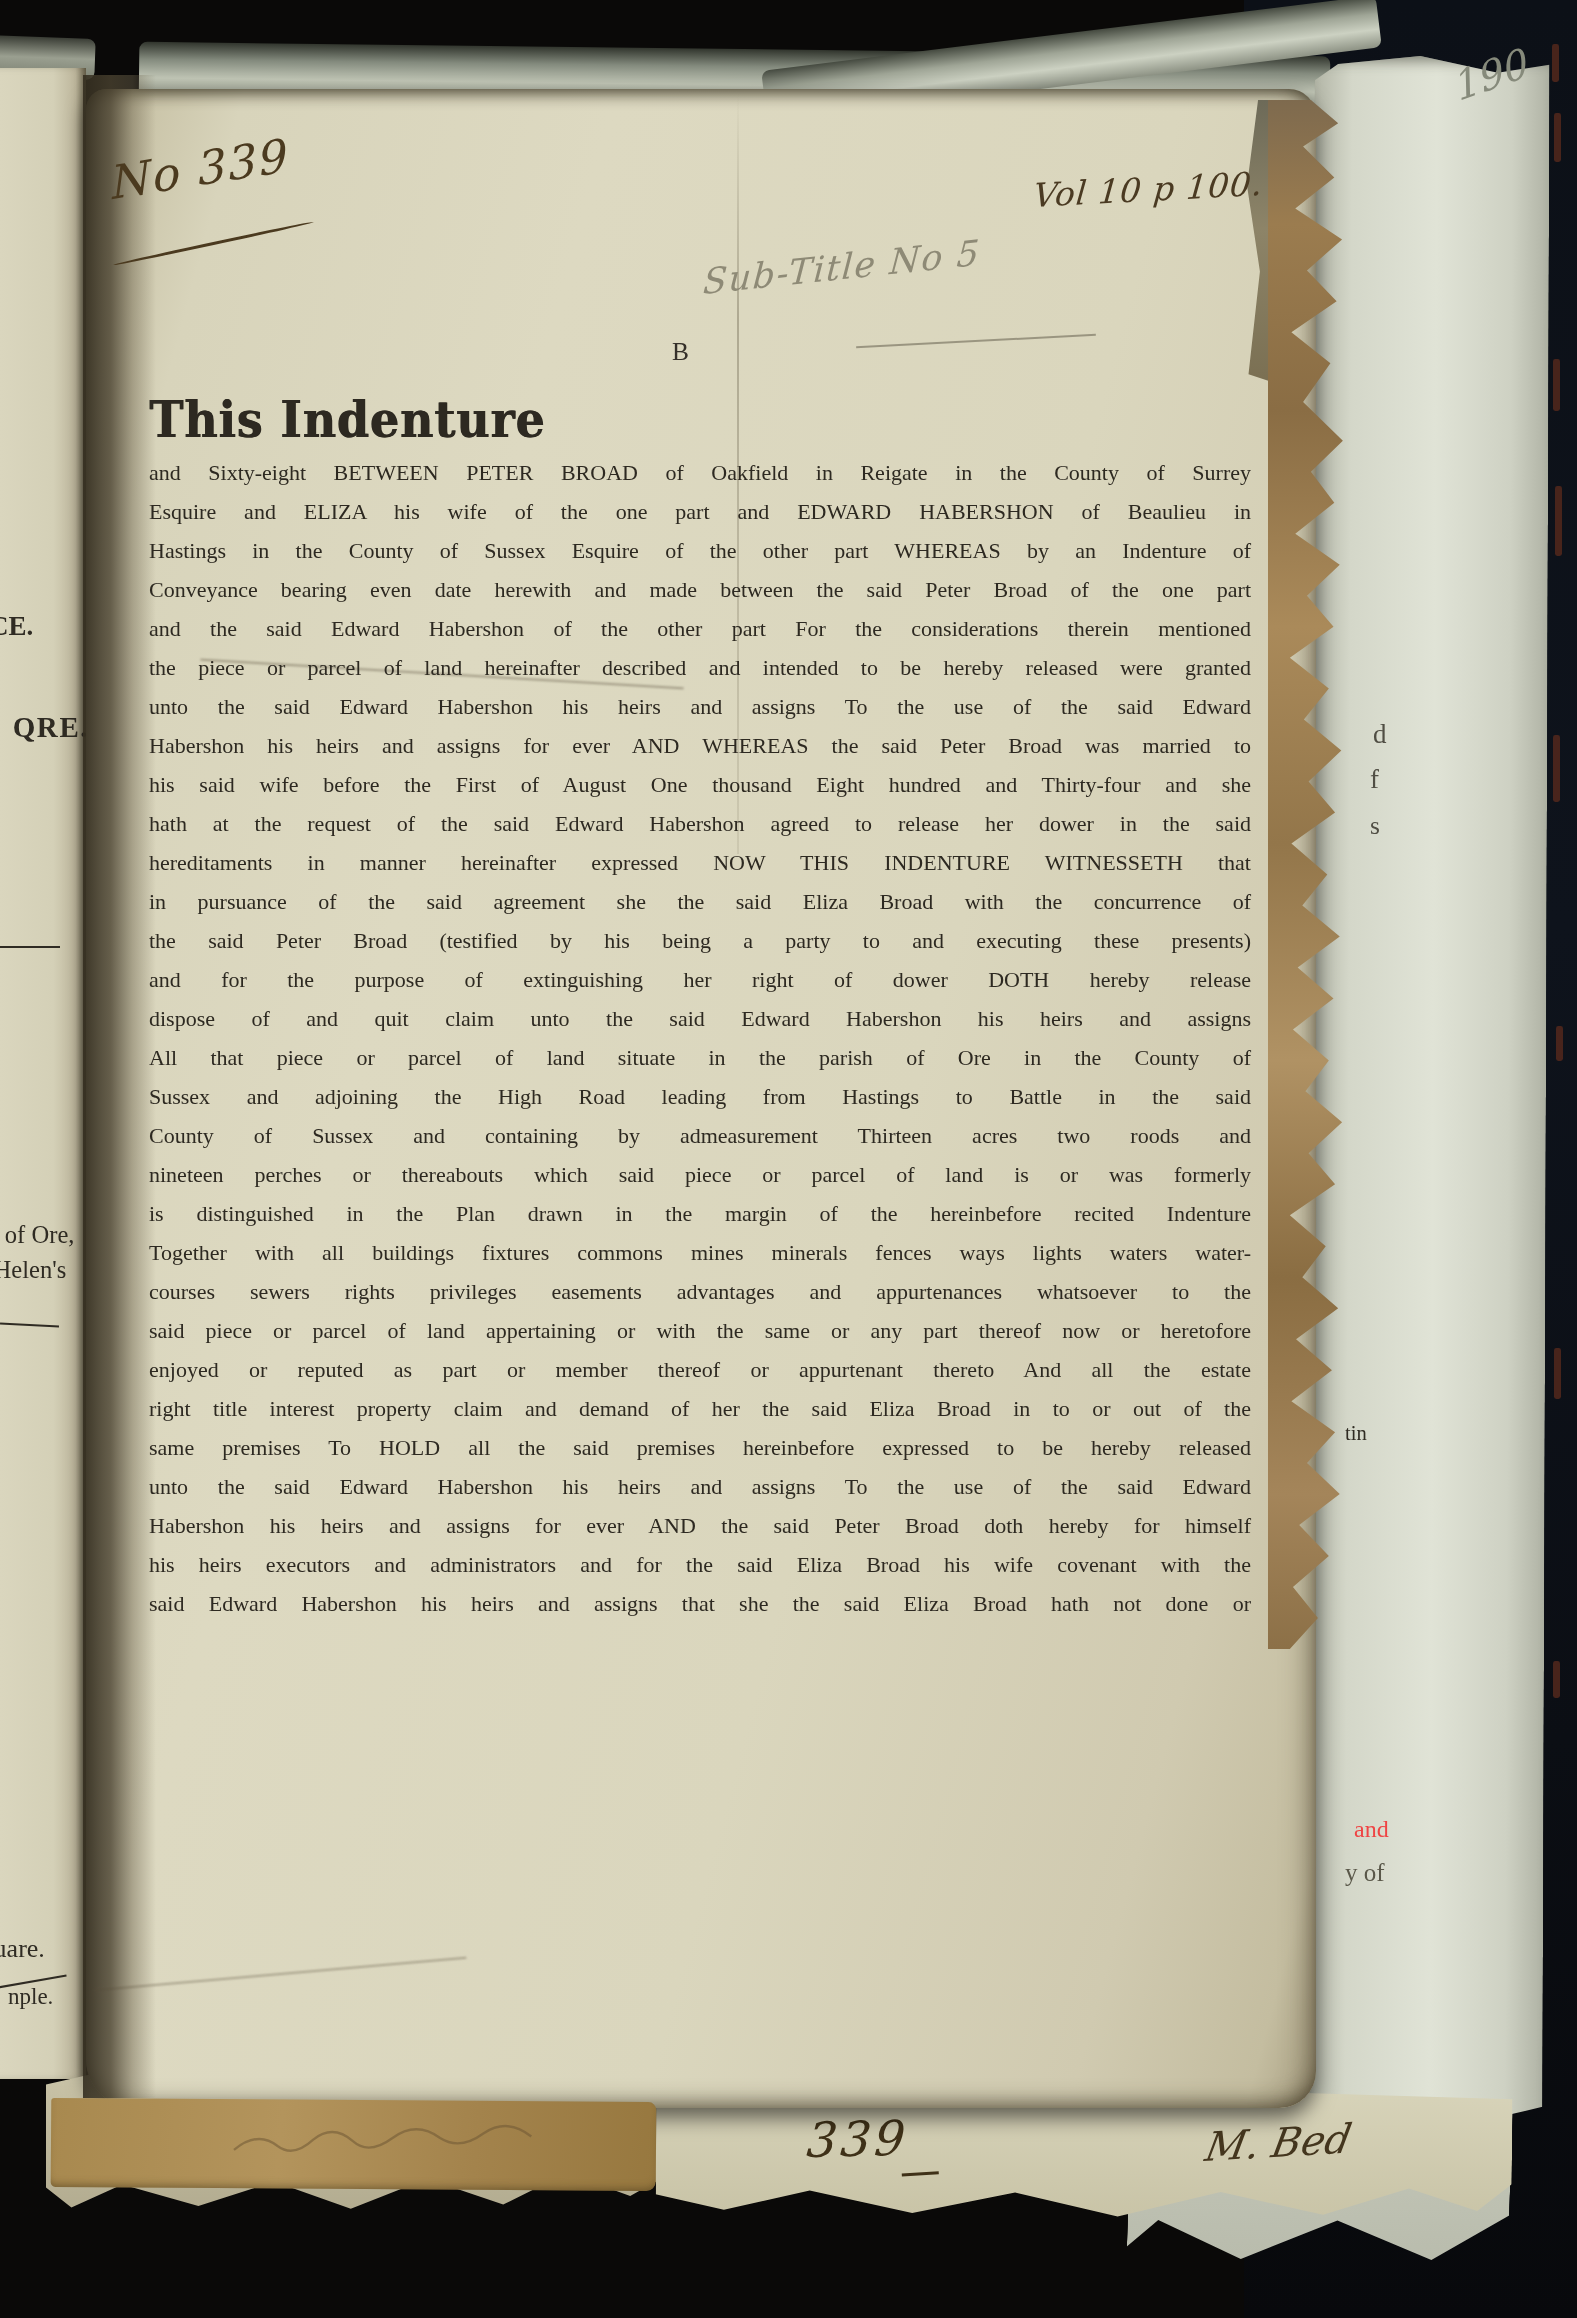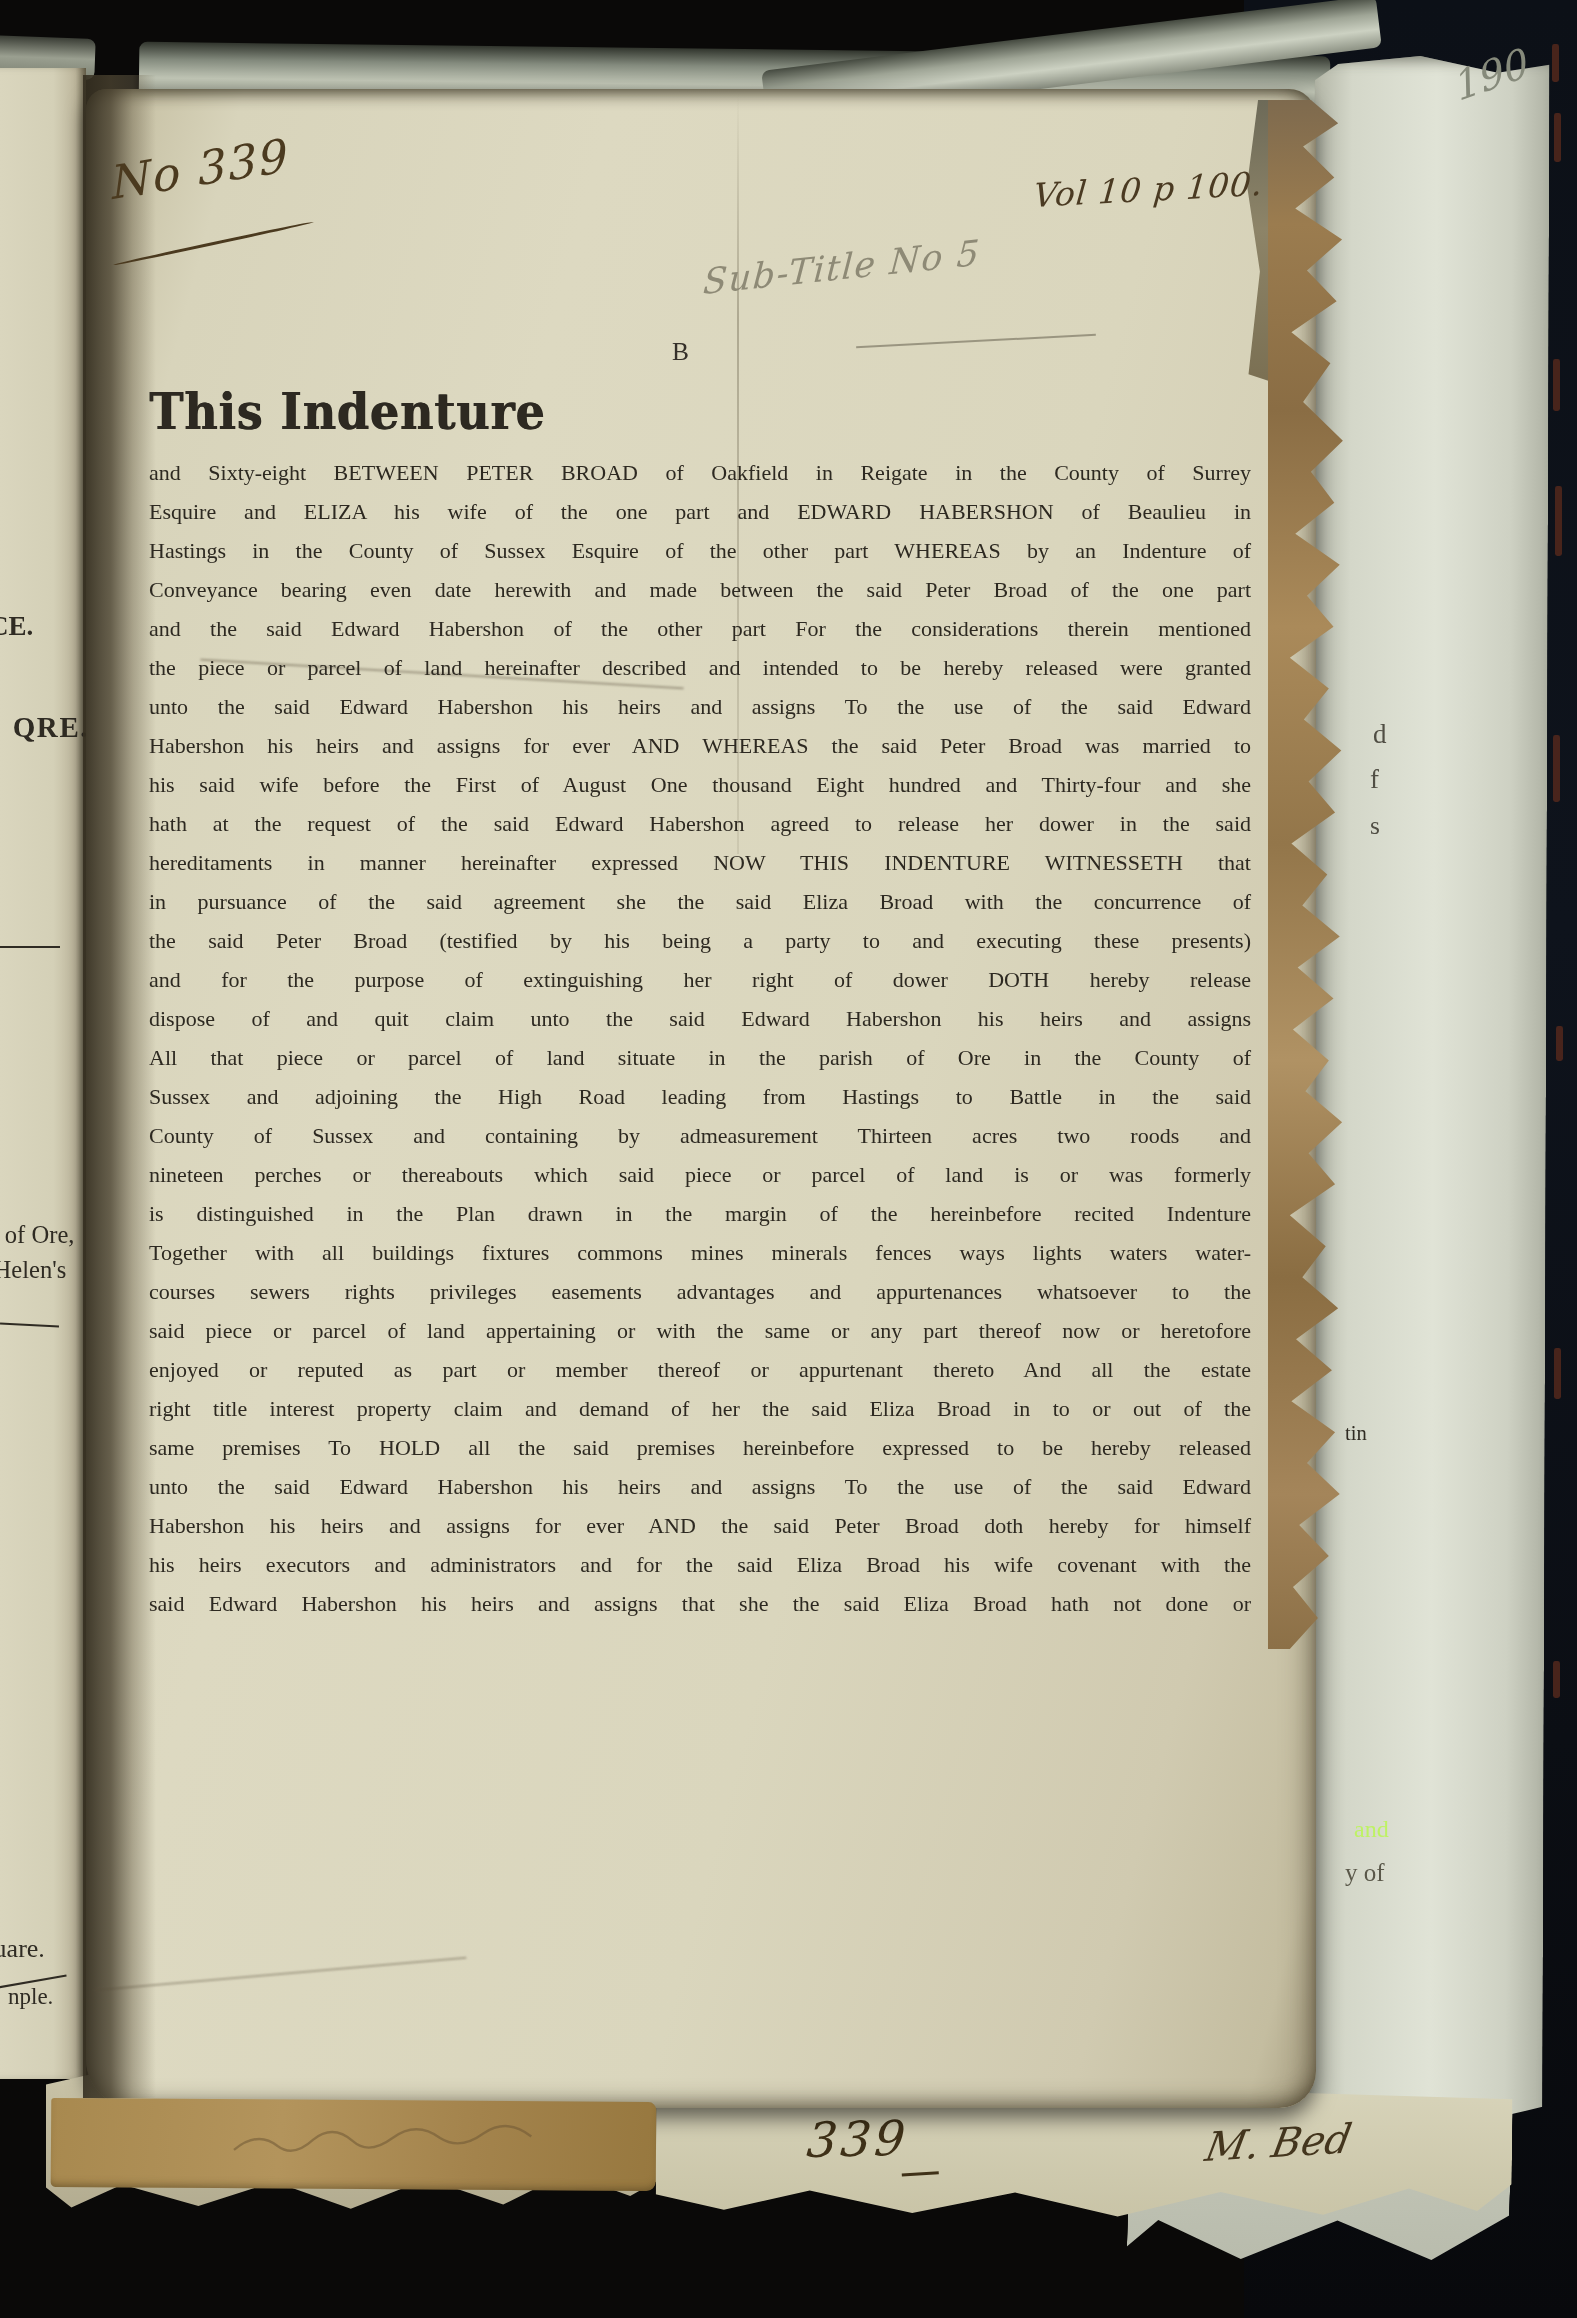--- a/index.html
+++ b/index.html
@@ -76,21 +76,21 @@
   .subtitle{position:absolute;left:702px;top:262px;z-index:10;font-size:35px;color:#8e8a76;
     transform:rotate(-6deg) skewX(-10deg);letter-spacing:1.6px;}
   .sub-underline{position:absolute;left:856px;top:340px;width:240px;height:2.4px;z-index:10;
     background:#8e8a76;transform:rotate(-3deg);opacity:.85;}
   .corner-num{position:absolute;left:1461px;top:64px;z-index:10;font-size:40px;color:#868a7b;
     transform:rotate(-20deg) skewX(-8deg);}
   .sig-b{position:absolute;left:672px;top:337px;z-index:10;font-size:25.4px;color:#35302a;}
   
   .body-text{position:absolute;left:149px;top:389px;width:1102px;z-index:10;
     color:#2d2921;font-size:22px;line-height:39px;}
-  .first-line{display:flex;align-items:flex-start;height:62px;margin-bottom:1.6px;}
+  .first-line{display:flex;align-items:center;height:62px;margin-bottom:1.6px;}
   .heading{font-family:"DejaVu Serif",serif;font-weight:bold;font-size:46px;line-height:46px;
     letter-spacing:0.8px;transform:scaleY(1.08);padding-right:16px;white-space:nowrap;
     text-shadow:0.8px 0 0 #2d2921;}
   .first-rest{flex:1;text-align:justify;text-align-last:justify;padding-bottom:4px;}
   .line{text-align:justify;text-align-last:justify;height:39px;word-spacing:.12em;}
   
   .fragL,.fragR{position:absolute;color:#2f2b23;font-weight:bold;z-index:6;}
   .fragR{color:#504e44;font-weight:normal;z-index:4;}
   .ruleL{position:absolute;background:#2f2b23;z-index:6;height:2.4px;}
   
@@ -134,21 +134,21 @@
   <div class="fragL" style="left:4.8px;top:1221px;font-size:24.6px;font-weight:normal">of Ore,</div>
   <div class="fragL" style="left:-6.4px;top:1256px;font-size:24.6px;font-weight:normal">Helen's</div>
   <div class="ruleL" style="left:0;top:1324px;width:59px;transform:rotate(3deg)"></div>
   <div class="fragL" style="left:-6.4px;top:1934px;font-size:26px;font-weight:normal">uare.</div>
   <div class="ruleL" style="left:-9.5px;top:1981px;width:76px;height:1.6px;transform:rotate(-10deg)"></div>
   <div class="fragL" style="left:8px;top:1984px;font-size:23px;font-weight:normal">nple.</div>
 
   <div class="fragR" style="left:1373px;top:719px;font-size:27px">d</div>
   <div class="fragR" style="left:1370px;top:764px;font-size:27px">f</div>
   <div class="fragR" style="left:1370px;top:811px;font-size:25.4px">s</div>
-  <div class="fragR" style="left:1354px;top:1816px;font-size:24px;color:#bef264">and</div>
+  <div class="fragR" style="left:1354px;top:1816px;font-size:24px;color:#ef4444">and</div>
   <div class="fragR" style="left:1345px;top:1859px;font-size:25px;color:#5a584a">y of</div>
 
   <div class="page-main"></div>
   <div class="spine"></div>
   <div class="crease-v"></div>
   <div class="crease-d"></div>
   <div class="crease-d2"></div>
 
   <div class="tape2"></div>
   <div class="tape"></div>

